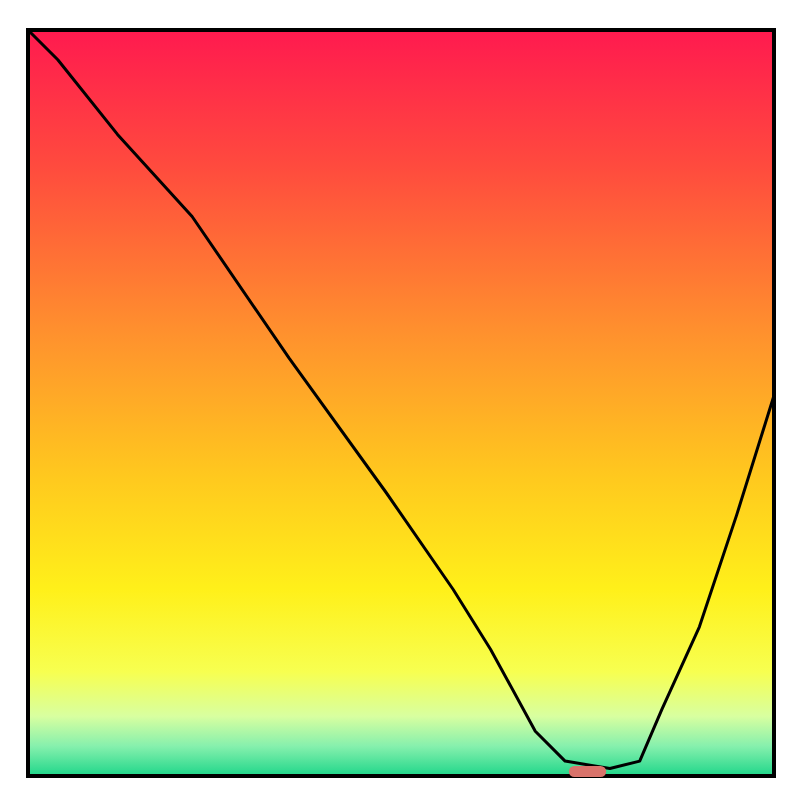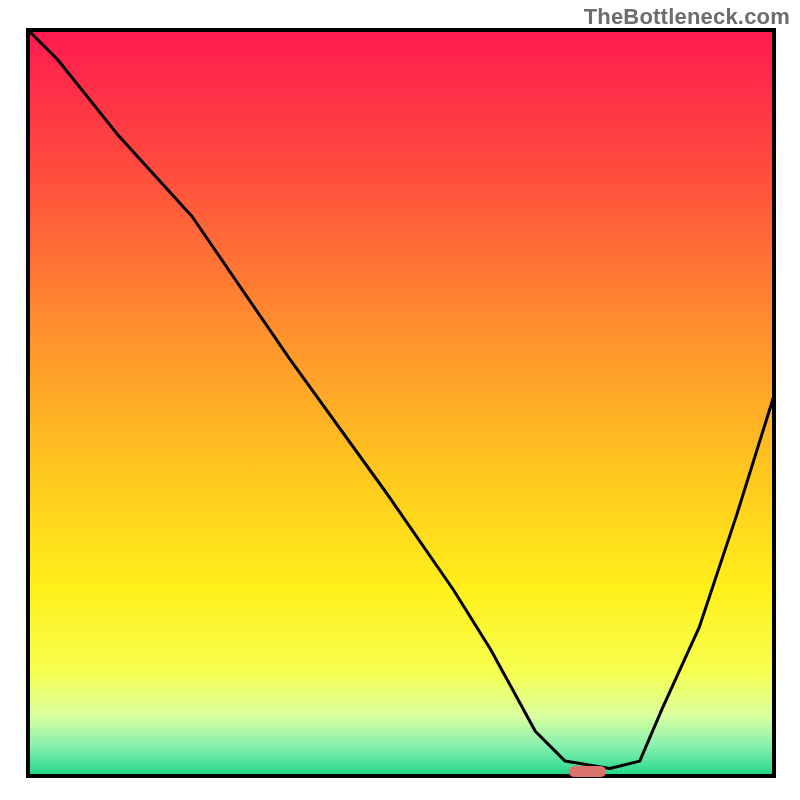--- a/index.html
+++ b/index.html
@@ -29,21 +29,20 @@
     position: absolute;
     top: 0;
     left: 0;
   }
 </style>
 </head>
 <body>
 
 <div class="container">
 
-  <div class="watermark">TheBottleneck.com</div>
 
   <svg class="chart" width="800" height="800" viewBox="0 0 800 800">
     <defs>
       <linearGradient id="bg-grad" x1="0" y1="0" x2="0" y2="1">
 
       <stop offset="0%" stop-color="#ff1a4f"></stop>
           <stop offset="18%" stop-color="#ff4a3e"></stop>
           <stop offset="40%" stop-color="#ff8f2e"></stop>
           <stop offset="60%" stop-color="#ffc91e"></stop>
           <stop offset="75%" stop-color="#fff01a"></stop>

